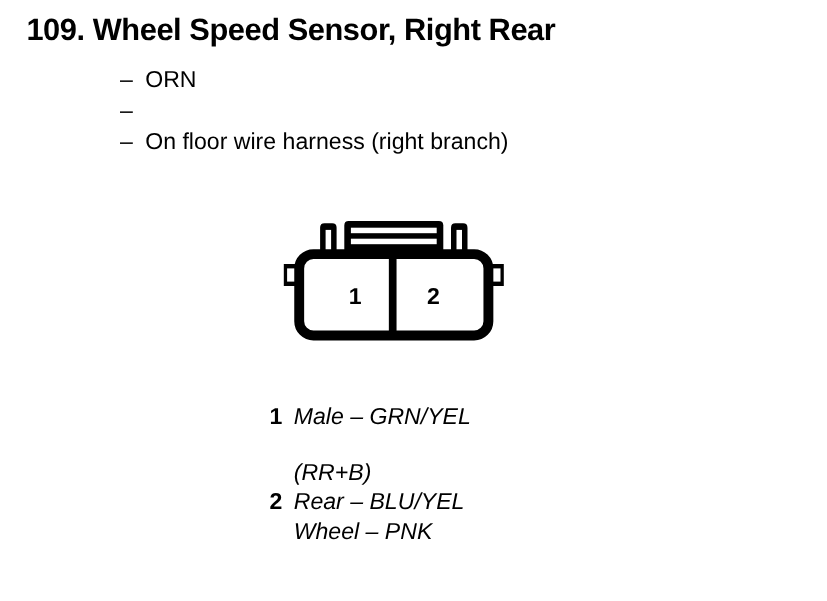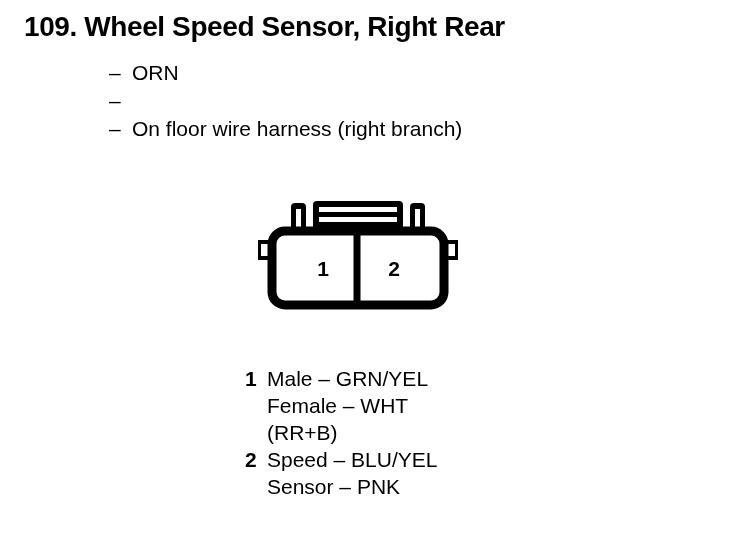--- a/index.html
+++ b/index.html
@@ -85,20 +85,21 @@
     font-weight: bold;
     line-height: 27px;
     text-align: left;
   }
   #pin-legend .legend-lines {
     display: block;
   }
   #pin-legend .legend-line {
     line-height: 27px;
     white-space: nowrap;
+    font-style: italic;
   }
 </style>
 </head>
 <body>
 
 <div id="page-title">109. Wheel Speed Sensor, Right Rear</div>
 
 <ul id="attribute-list">
   <li class="attribute-row">
     <span class="dash-mark">–</span>
@@ -150,26 +151,26 @@
     <text class="pin-number-text" x="139" y="80" text-anchor="middle">2</text>
   </svg>
 </div>
 
 <div id="pin-legend">
 
   <div class="legend-entry">
     <span class="legend-pin-number">1</span>
     <span class="legend-lines">
       <span class="legend-line">Male – GRN/YEL</span><br>
-      <span class="legend-line">Female – WHT</span><br>
+      <br>
       <span class="legend-line">(RR+B)</span>
     </span>
   </div>
 
   <div class="legend-entry">
     <span class="legend-pin-number">2</span>
     <span class="legend-lines">
-      <span class="legend-line">Speed – BLU/YEL</span><br>
-      <span class="legend-line">Sensor – PNK</span><br>
+      <span class="legend-line">Rear – BLU/YEL</span><br>
+      <span class="legend-line">Wheel – PNK</span><br>
     </span>
   </div>
 
 </div>
 
 </body></html>

